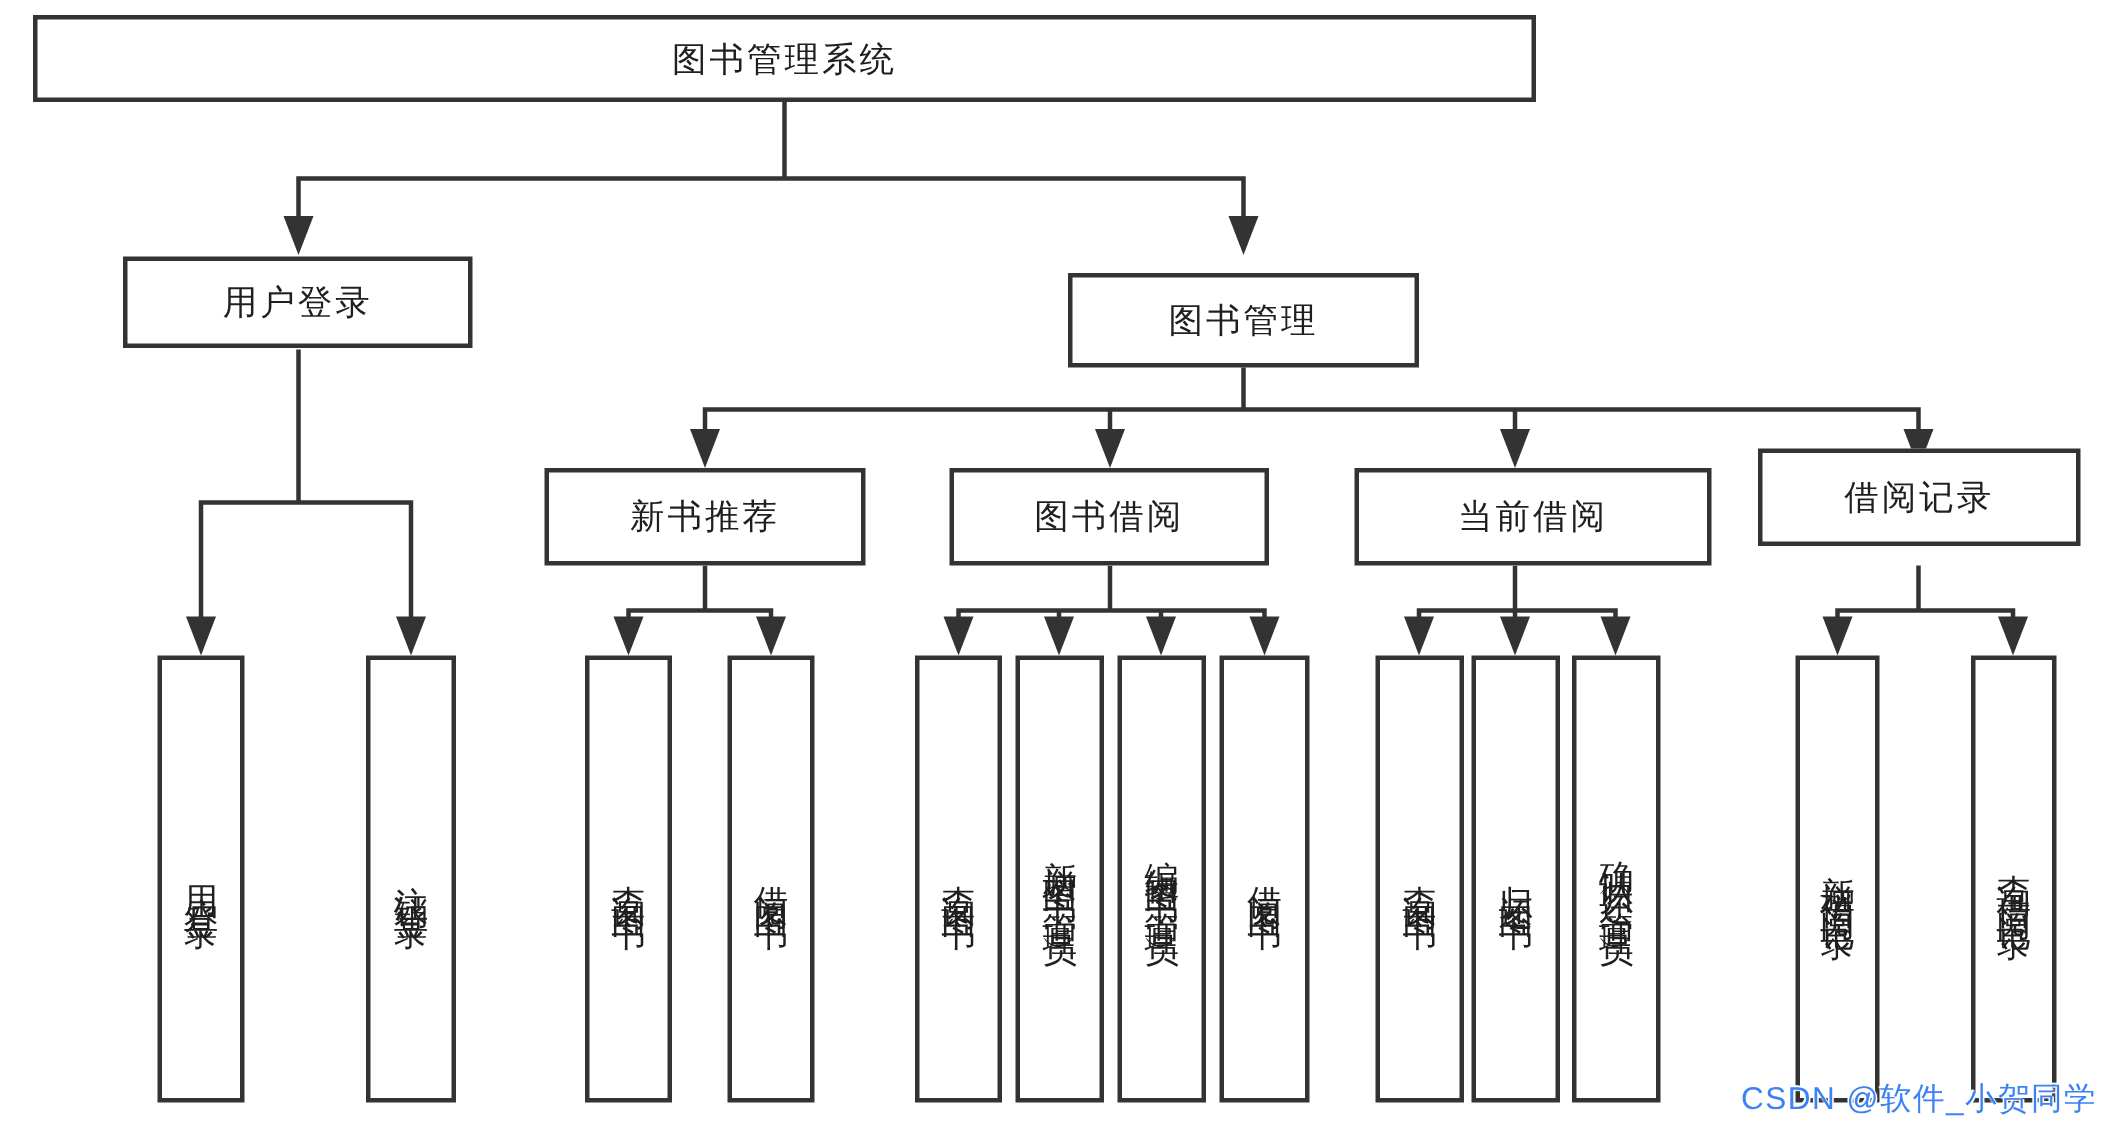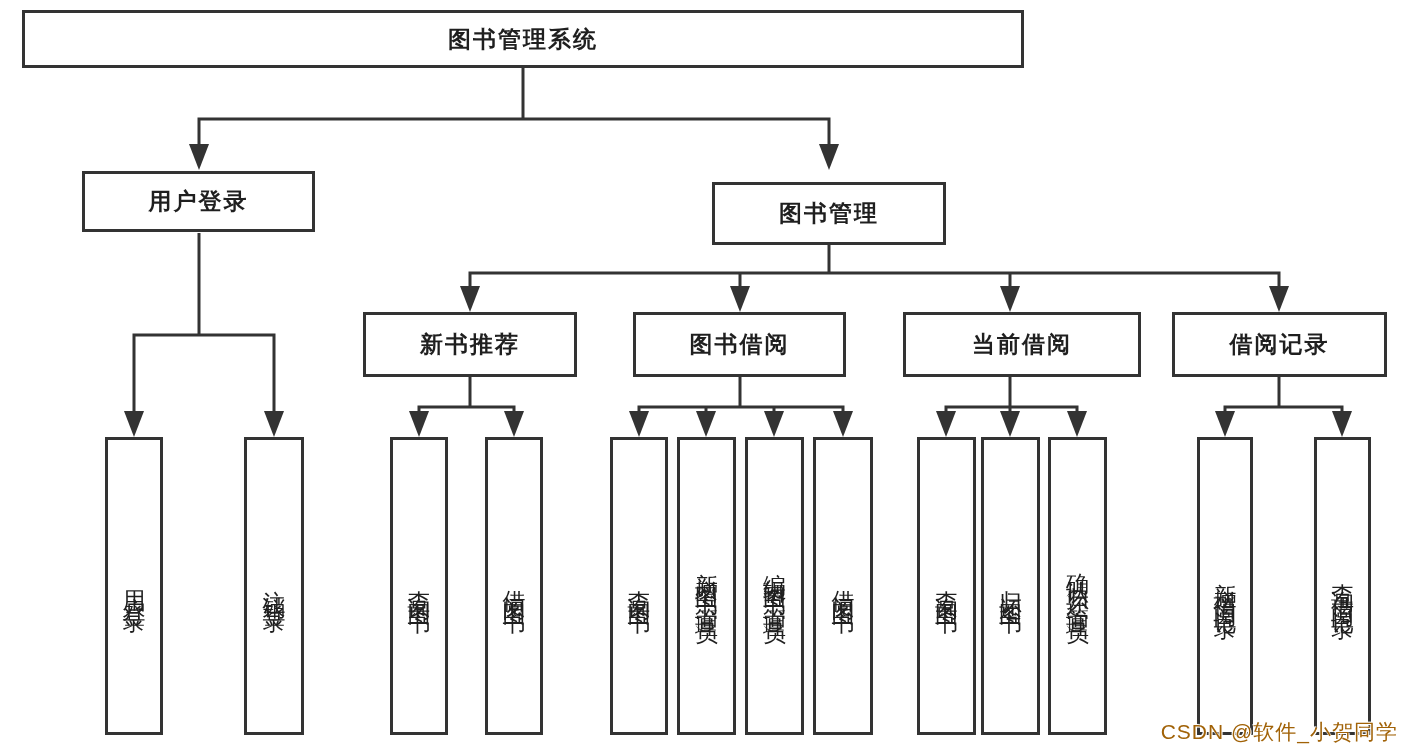--- a/index.html
+++ b/index.html
@@ -24,35 +24,34 @@
     display: flex;
     align-items: center;
     justify-content: center;
     color: #1f1f1f;
   }
   .hlabel {
     font-size: 23px;
     letter-spacing: 2px;
     white-space: nowrap;
     line-height: 1;
-    font-weight: bold;
   }
   .vlabel {
     writing-mode: vertical-rl;
     text-orientation: mixed;
     font-size: 23px;
     letter-spacing: 7px;
     line-height: 1;
   }
   .watermark {
     position: absolute;
     right: 7px;
     bottom: 1px;
     font-size: 21px;
-    color: #a16207;
+    color: #3b82f6;
     letter-spacing: 1px;
     white-space: nowrap;
     text-shadow: 0 0 2px #ffffff, 1px 1px 0 #ffffff, -1px -1px 0 #ffffff;
   }
 </style>
 </head>
 <body>
 
 <div class="canvas">
 
@@ -120,21 +119,21 @@
 
   <div class="box" style="left:363px; top:312px; width:214px; height:65px;">
     <span class="hlabel">新书推荐</span>
   </div>
   <div class="box" style="left:633px; top:312px; width:213px; height:65px;">
     <span class="hlabel">图书借阅</span>
   </div>
   <div class="box" style="left:903px; top:312px; width:238px; height:65px;">
     <span class="hlabel">当前借阅</span>
   </div>
-  <div class="box" style="left:1172px; top:312px; width:215px; height:65px;">
+  <div class="box" style="left:1172px; top:299px; width:215px; height:65px;">
     <span class="hlabel">借阅记录</span>
   </div>
 
   <div class="box" style="left:105px; top:437px; width:58px; height:298px;">
     <span class="vlabel">用户登录</span>
   </div>
   <div class="box" style="left:244px; top:437px; width:60px; height:298px;">
     <span class="vlabel">注销登录</span>
   </div>
 

